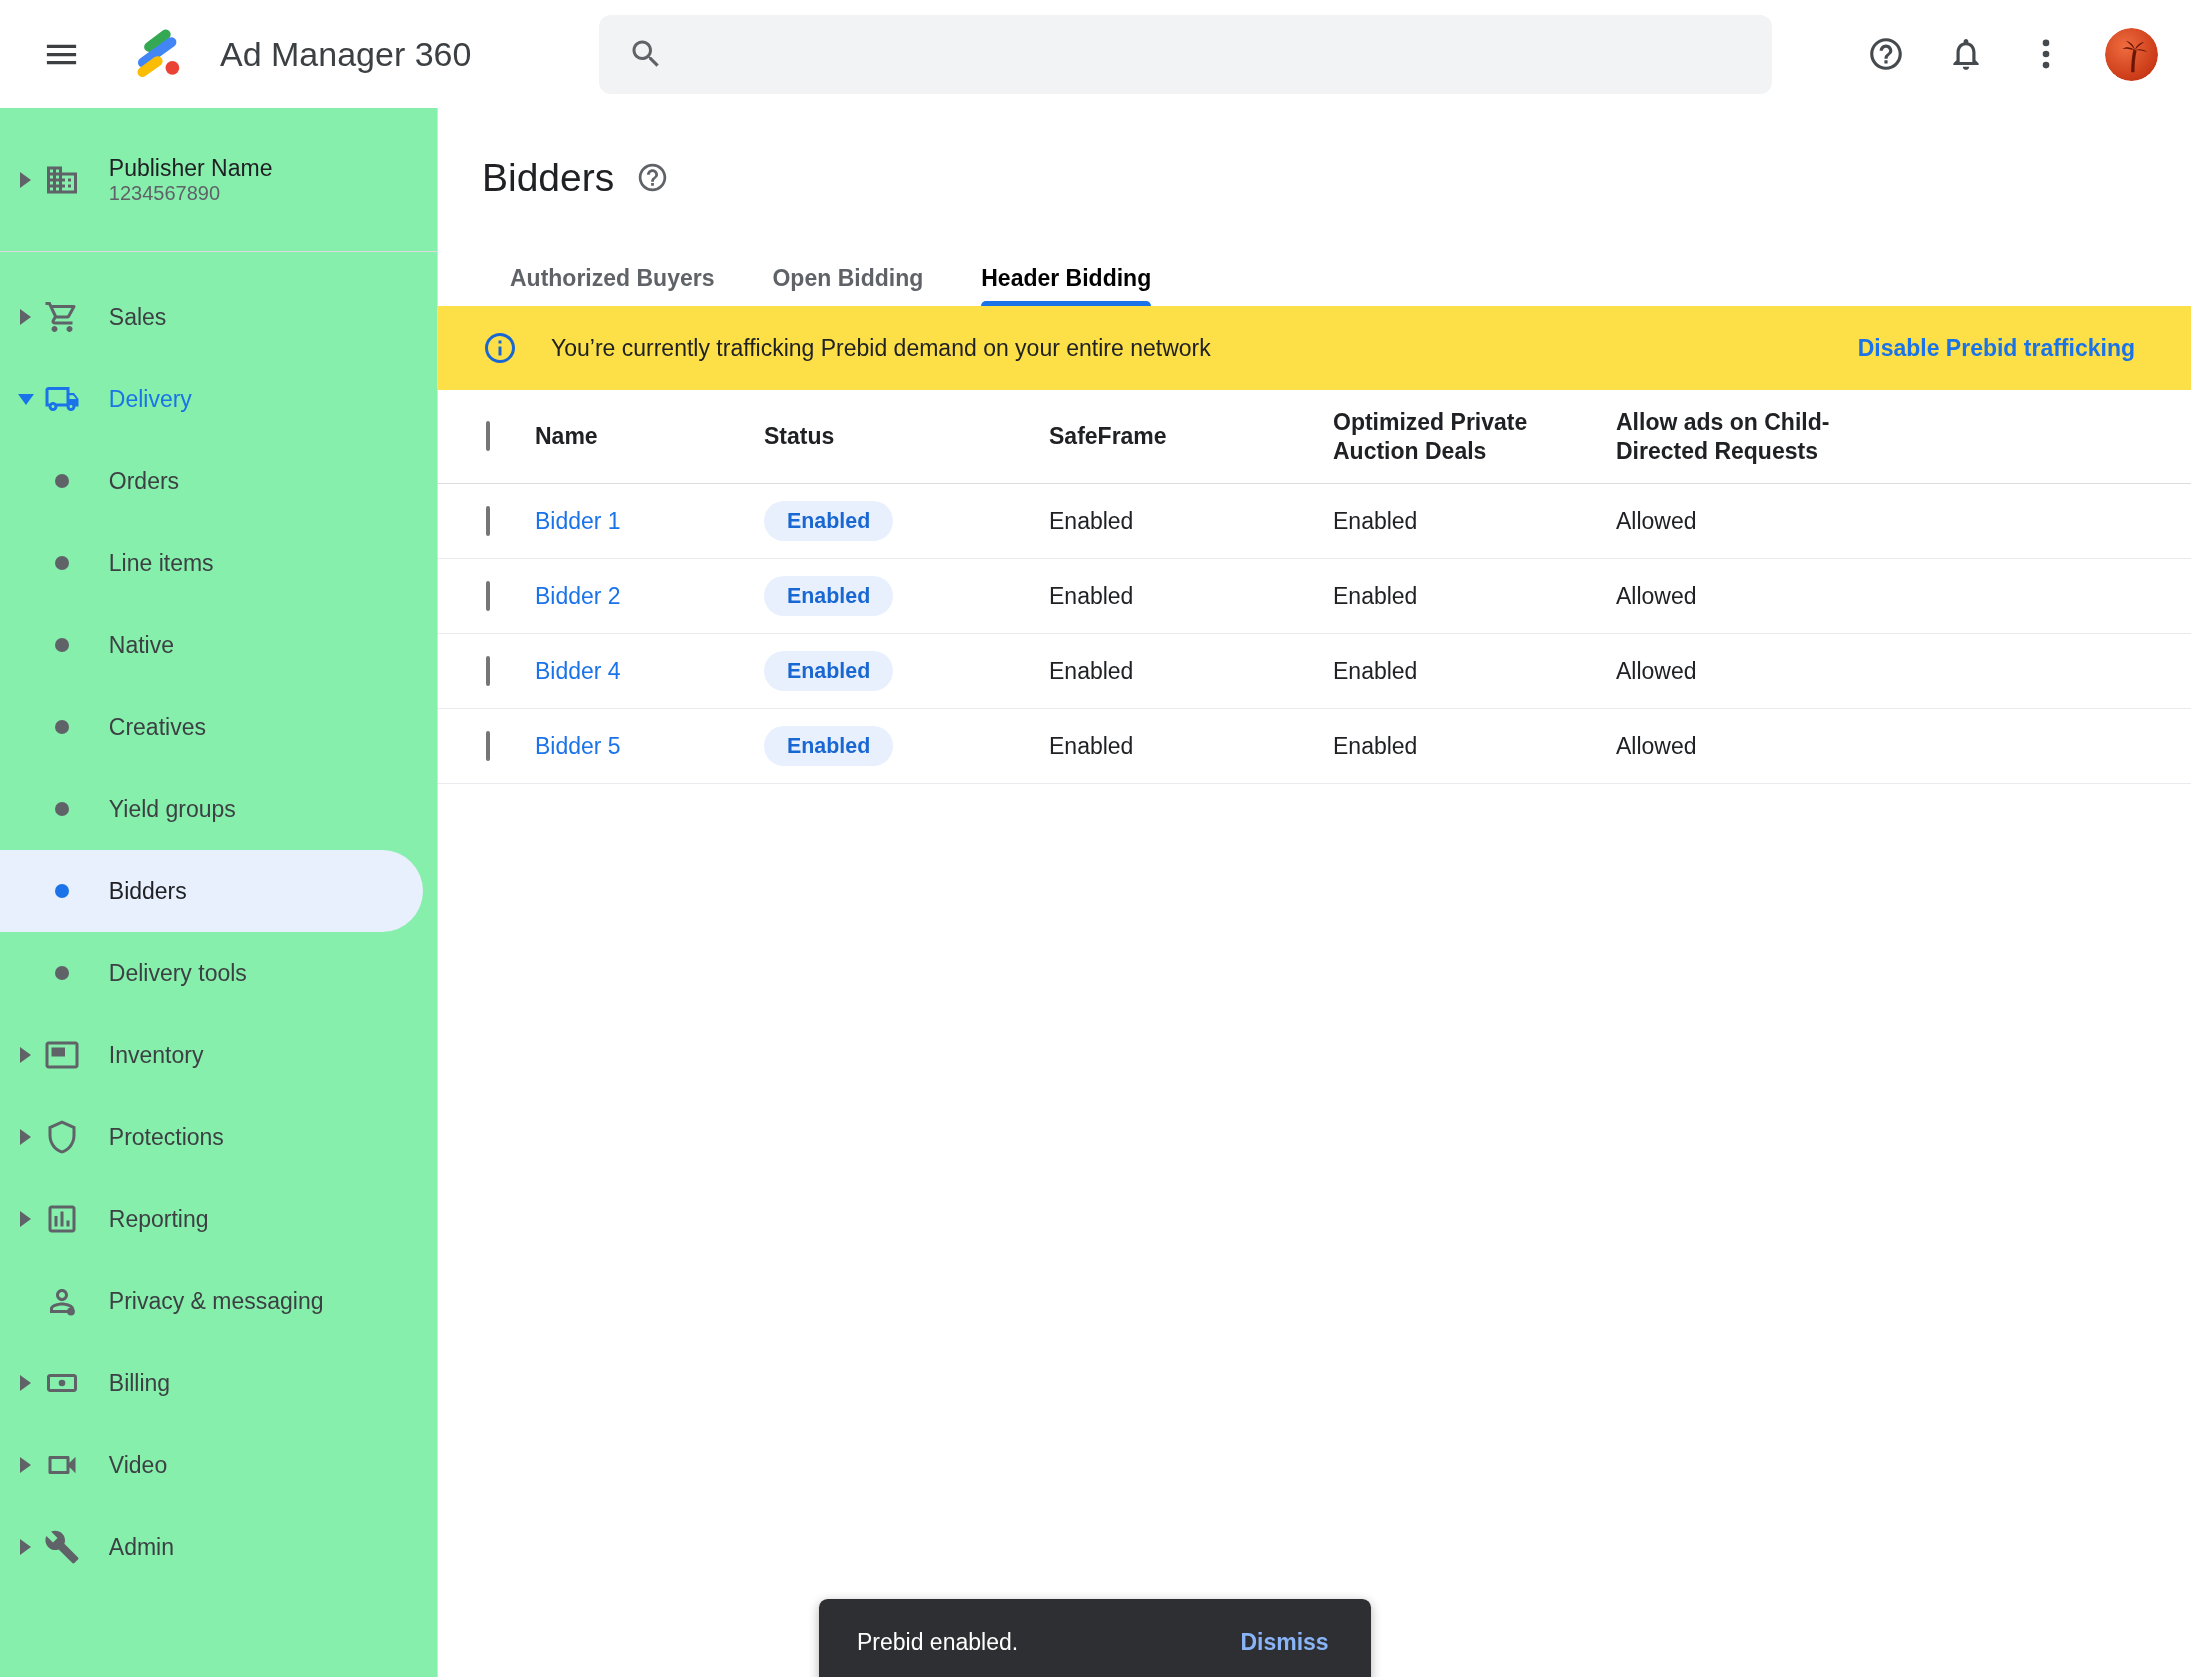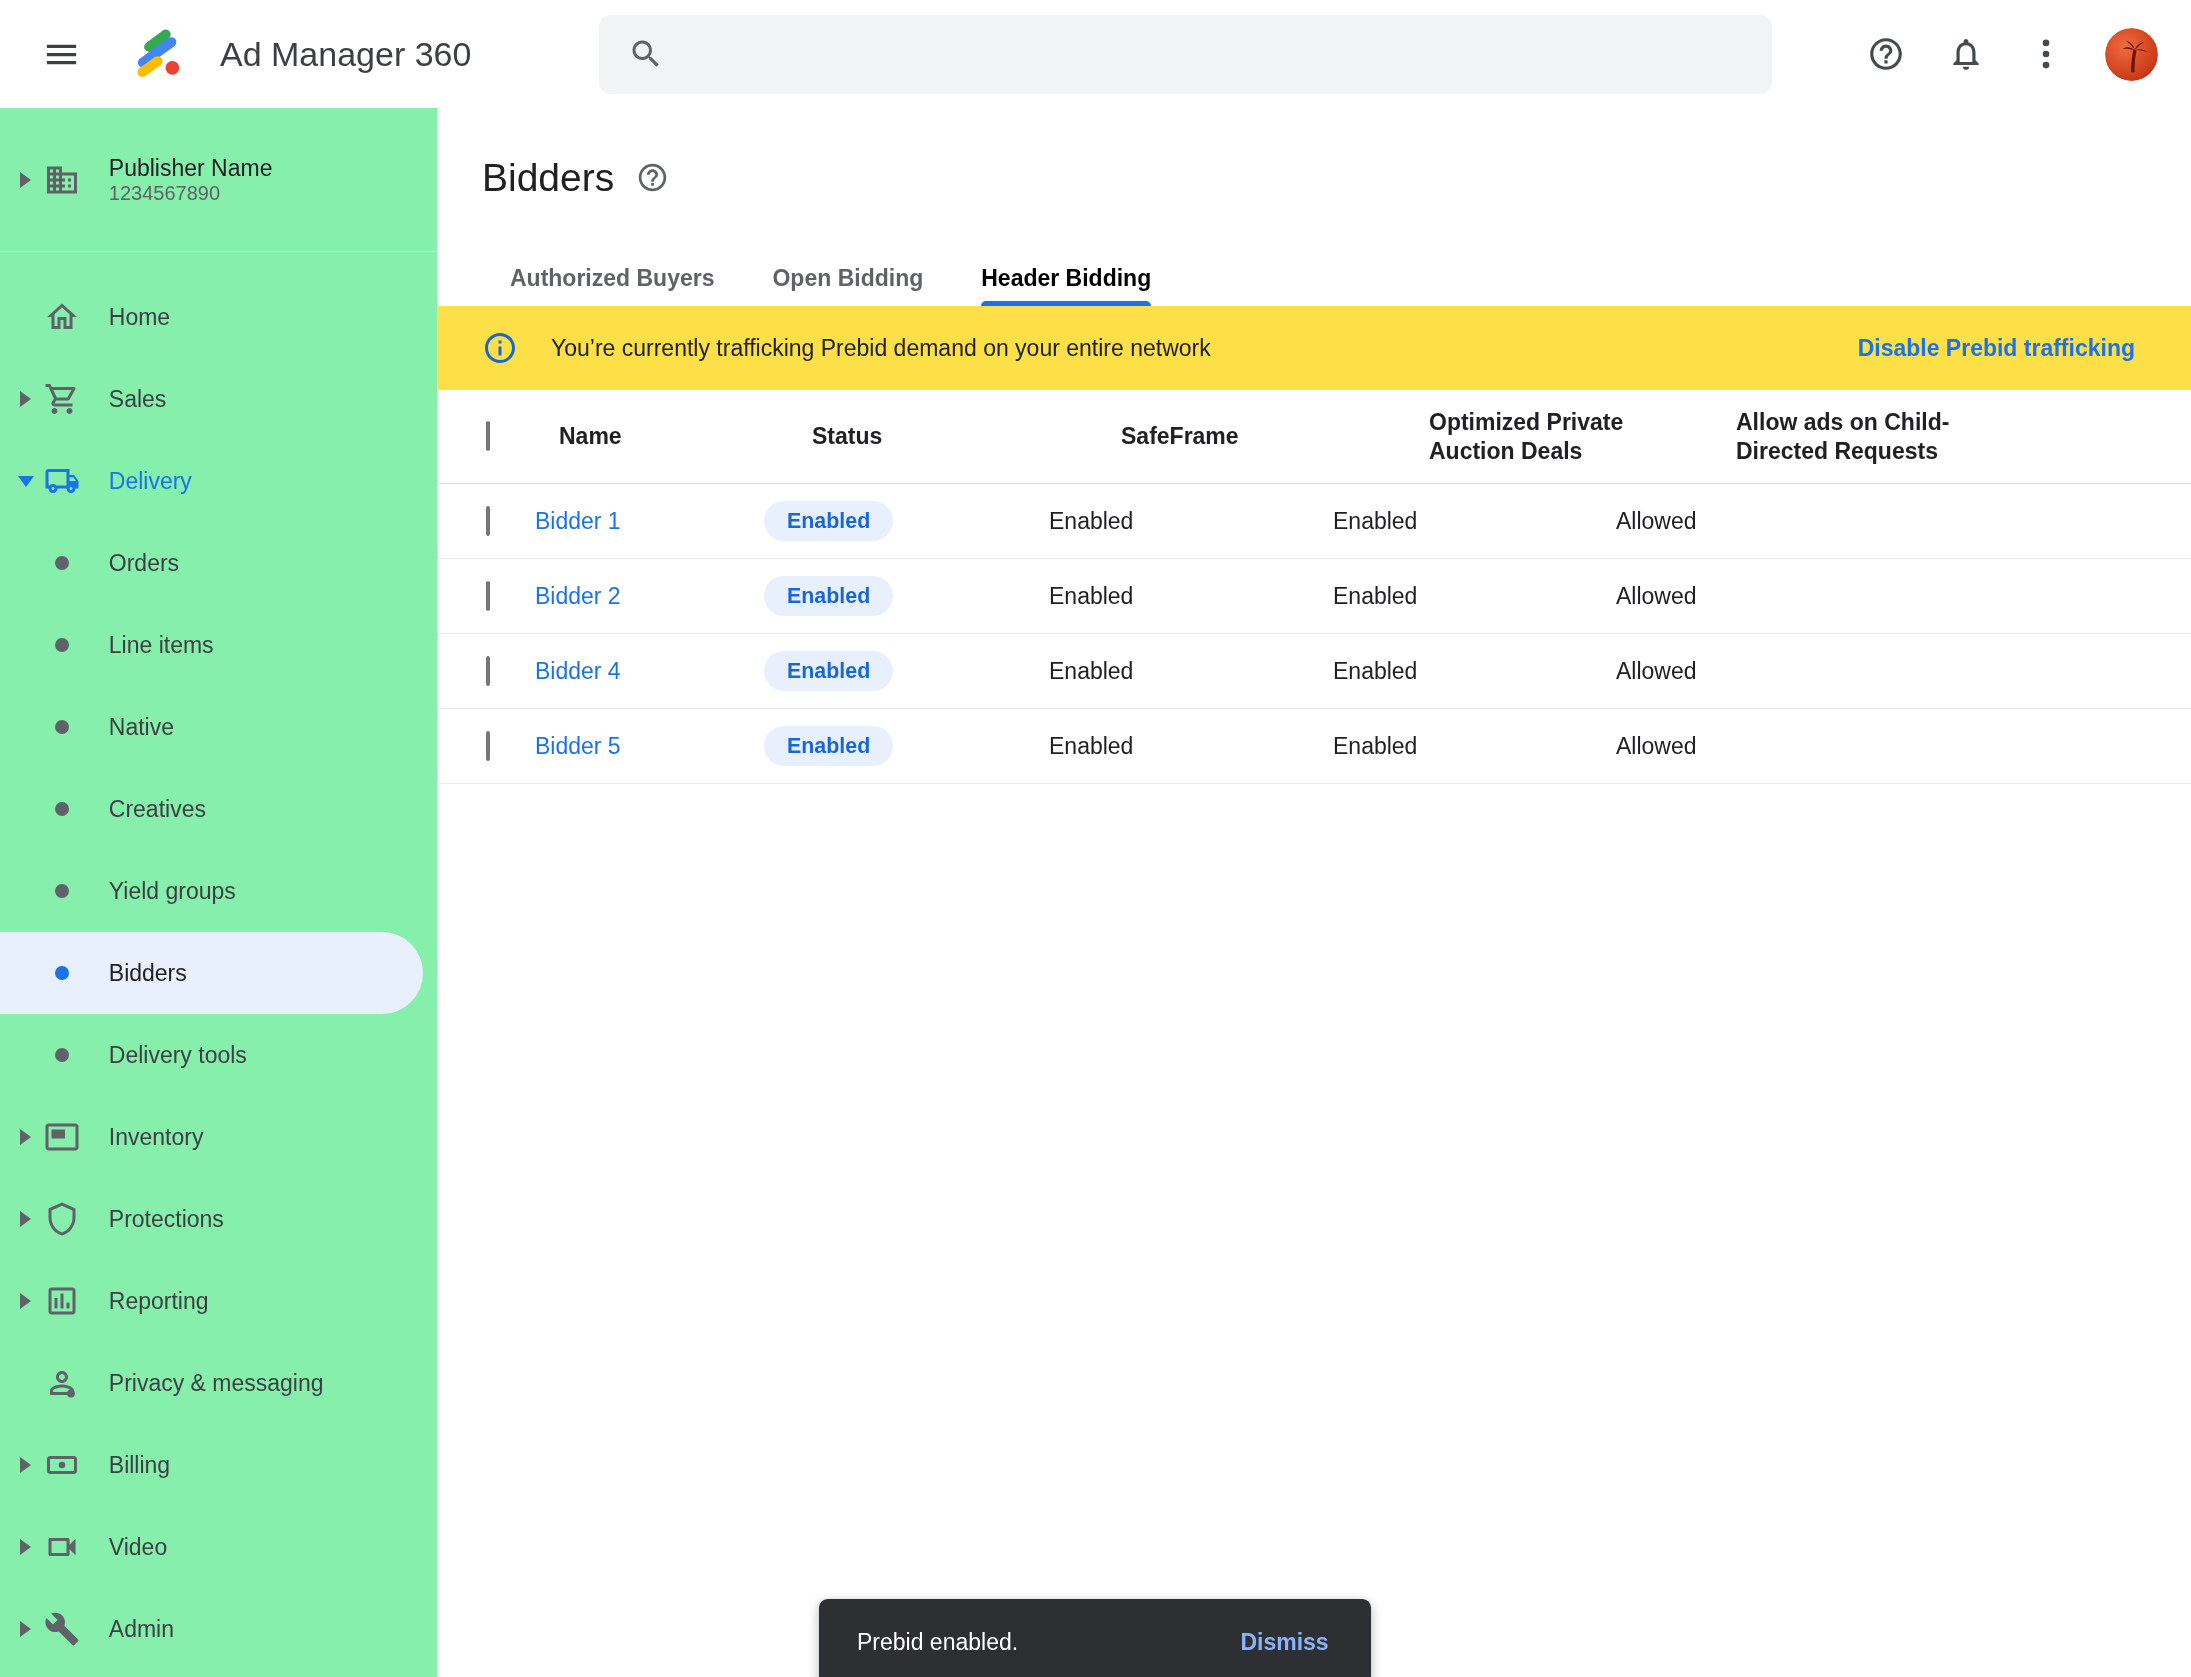--- a/index.html
+++ b/index.html
@@ -56,21 +56,21 @@
   .tab { padding: 0 29px; height: 55px; display: flex; align-items: center; font-size: 23px; font-weight: 700; color: #5f6368; position: relative; cursor: pointer; white-space: nowrap; }
   .tab.active { color: #000000; }
   .tab.active::after { content: ""; position: absolute; left: 29px; right: 29px; bottom: 0; height: 5.1px; background: #1a73e8; border-radius: 5.1px 5.1px 0 0; }
   .banner { height: 84px; background: #fde047; display: flex; align-items: center; padding: 0 57px 0 44px; }
   .banner-icon { display: flex; flex: none; }
   .banner-icon svg { width: 36px; height: 36px; fill: #1967d2; }
   .banner-text { margin-left: 33px; font-size: 23px; color: #202124; flex: 1; }
   .banner-action { font-size: 23px; font-weight: 700; color: #1a73e8; cursor: pointer; white-space: nowrap; }
 
   .grid-row { display: grid; grid-template-columns: 49px 229px 285px 284px 283px 1fr; align-items: center; padding-left: 48px; }
-  .thead { height: 94px; border-bottom: 0.9px solid #dadce0; font-size: 23px; font-weight: 700; color: #202124; gap: 24px; }
+  .thead { height: 94px; border-bottom: 0.9px solid #dadce0; font-size: 23px; font-weight: 700; color: #202124; }
   .trow { height: 75px; border-bottom: 0.9px solid #e8eaed; font-size: 23px; color: #202124; }
   .checkbox { width: 26px; height: 26px; border: 2.6px solid #747775; border-radius: 4.3px; background: #fff; cursor: pointer; }
   .wrap-col { max-width: 218px; line-height: 29px; }
   .name-link { color: #1a73e8; cursor: pointer; }
   .pill { display: inline-block; background: #e8f0fe; color: #1967d2; font-weight: 700; font-size: 21.4px; padding: 7.7px 23px; border-radius: 855px; justify-self: start; }
 
   
   .snackbar { position: absolute; left: 819px; top: 1599px; width: 552px; height: 86px; background: #2e2f33; border-radius: 8.6px; display: flex; align-items: center; padding: 0 27px 0 38px; color: #fff; font-size: 23px; box-shadow: 0 3.4px 10.3px rgba(0,0,0,.3); }
   .snackbar-action { margin-left: auto; color: #8ab4f8; font-weight: 700; cursor: pointer; padding: 8.6px 15.4px; }
 </style>
@@ -145,29 +145,20 @@
           </svg>
       </span>
       <span class="pub-text">
         <span class="pub-name" style="display:block">Publisher Name</span>
         <span class="pub-id" style="display:block">1234567890</span>
       </span>
     </div>
 
     <nav class="nav">
       <div class="nav-item">
-        <span class="arrow-slot"></span>
-        <span class="icon-slot">
-            <svg viewBox="0 0 24 24">
-              <path d="M12 5.69l5 4.5V18h-2v-6H9v6H7v-7.81l5-4.5M12 3L2 12h3v8h6v-6h2v6h6v-8h3L12 3z"></path>
-            </svg>
-          </span>
-        <span class="label">Home</span>
-      </div>
-      <div class="nav-item">
         <span class="arrow-slot">
             <span class="tri-right"></span>
           </span>
         <span class="icon-slot">
             <svg viewBox="0 0 24 24">
               <path d="M15.55 13c.75 0 1.41-.41 1.75-1.03l3.58-6.49A.996.996 0 0 0 20.01 4H5.21l-.94-2H1v2h2l3.6 7.59-1.35 2.44C4.52 15.37 5.48 17 7 17h12v-2H7l1.1-2h7.45zM6.16 6h12.15l-2.76 5H8.53L6.16 6zM7 18c-1.1 0-1.99.9-1.99 2S5.9 22 7 22s2-.9 2-2-.9-2-2-2zm10 0c-1.1 0-1.99.9-1.99 2s.89 2 1.99 2 2-.9 2-2-.9-2-2-2z"></path>
             </svg>
           </span>
         <span class="label">Sales</span>
       </div>

